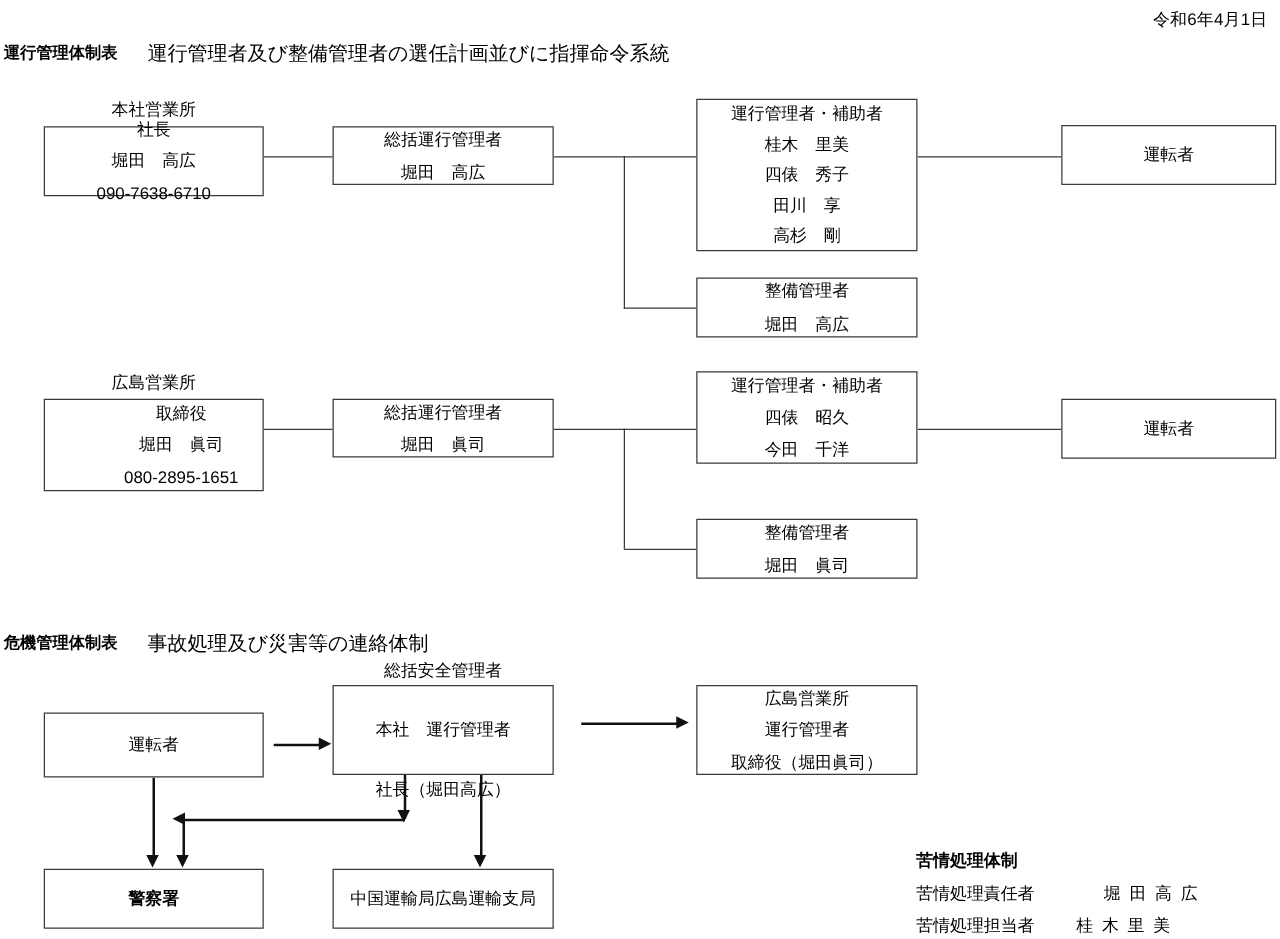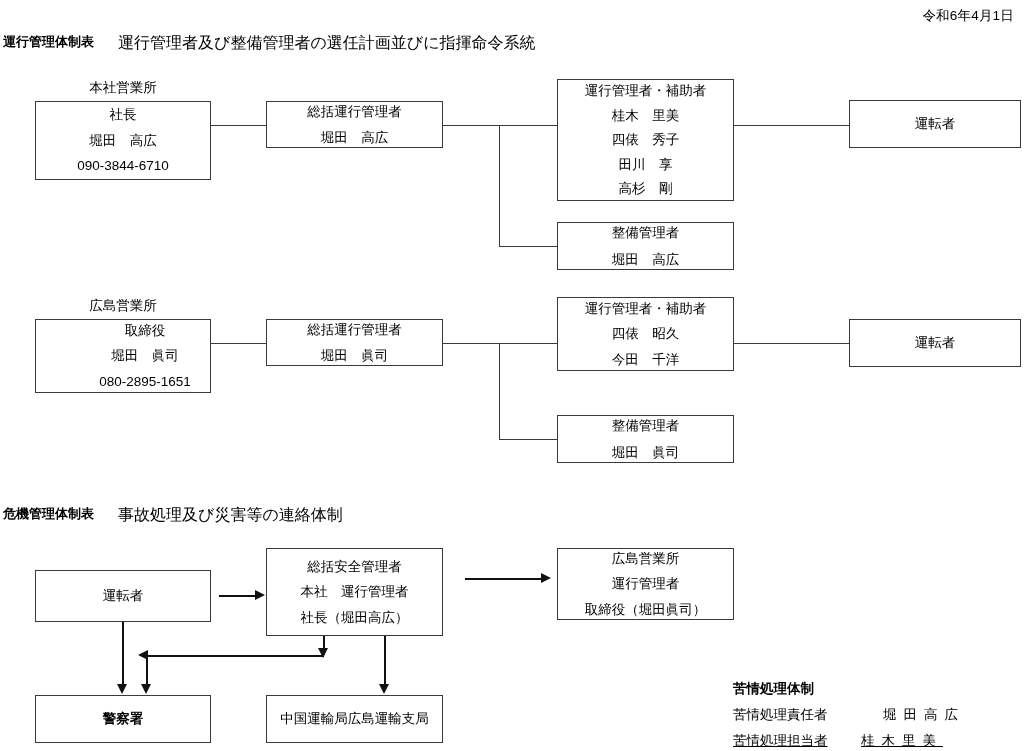--- a/index.html
+++ b/index.html
@@ -127,24 +127,24 @@
 
 <div id="page">
 
   <div class="hdr-date">令和6年4月1日</div>
 
   <div class="sec-title" style="left:3px; top:33px;">運行管理体制表</div>
   <div class="sec-sub" style="left:118px; top:33px;">運行管理者及び整備管理者の選任計画並びに指揮命令系統</div>
 
   <div class="caption" style="left:35px; top:79px; width:176px;">本社営業所</div>
 
-  <div class="box g3" style="left:35px; top:101px; width:176px; height:79px;">
+  <div class="box g3" style="left:35px; top:101px; width:176px; height:56px;">
     <span class="ln">社長</span>
     <span class="ln">堀田　高広</span>
-    <span class="ln">090-3844-6710</span>
+    <span class="ln">090-7638-6710</span>
   </div>
 
   <div class="box g2" style="left:266px; top:101px; width:177px; height:47px;">
     <span class="ln">総括運行管理者</span>
     <span class="ln">堀田　高広</span>
   </div>
 
   <div class="box g4" style="left:557px; top:79px; width:177px; height:122px;">
     <span class="ln">運行管理者・補助者</span>
     <span class="ln">桂木　里美</span>
@@ -204,21 +204,21 @@
   <div class="ln-h" style="left:499px; top:439px; width:59px;"></div>
   <div class="ln-h" style="left:734px; top:343px; width:116px;"></div>
 
   <div class="sec-title" style="left:3px; top:505px;">危機管理体制表</div>
   <div class="sec-sub" style="left:118px; top:505px;">事故処理及び災害等の連絡体制</div>
 
   <div class="box g1" style="left:35px; top:570px; width:176px; height:52px;">
     <span class="ln">運転者</span>
   </div>
 
-  <div class="box g3" style="left:266px; top:548px; width:177px; height:88px;">
+  <div class="box g3" style="left:266px; top:548px; width:177px; height:72px;gap:22px;">
     <span class="ln">総括安全管理者</span>
     <span class="ln">本社　運行管理者</span>
     <span class="ln">社長（堀田高広）</span>
   </div>
 
   <div class="box g3" style="left:557px; top:548px; width:177px; height:72px;">
     <span class="ln">広島営業所</span>
     <span class="ln">運行管理者</span>
     <span class="ln">取締役（堀田眞司）</span>
   </div>
@@ -249,19 +249,19 @@
 
   <div class="arr-v" style="left:384px; top:620px; width:1.6px; height:67px;"></div>
   <div class="head down" style="left:379px; top:684px;"></div>
 
   <div class="cmp" style="left:733px; top:680px;">
     <div class="cmp-title">苦情処理体制</div>
     <div class="cmp-row" style="margin-top:8px;gap:22px;">
       <span class="cmp-label">苦情処理責任者</span>
       <span class="cmp-name">堀田高広</span>
     </div>
-    <div class="cmp-row" style="margin-top:8px;text-decoration:underline;">
+    <div class="cmp-row" style="margin-top:8px;">
       <span class="cmp-label">苦情処理担当者</span>
       <span class="cmp-name">桂木里美</span>
     </div>
   </div>
 
 </div>
 
 </body></html>

